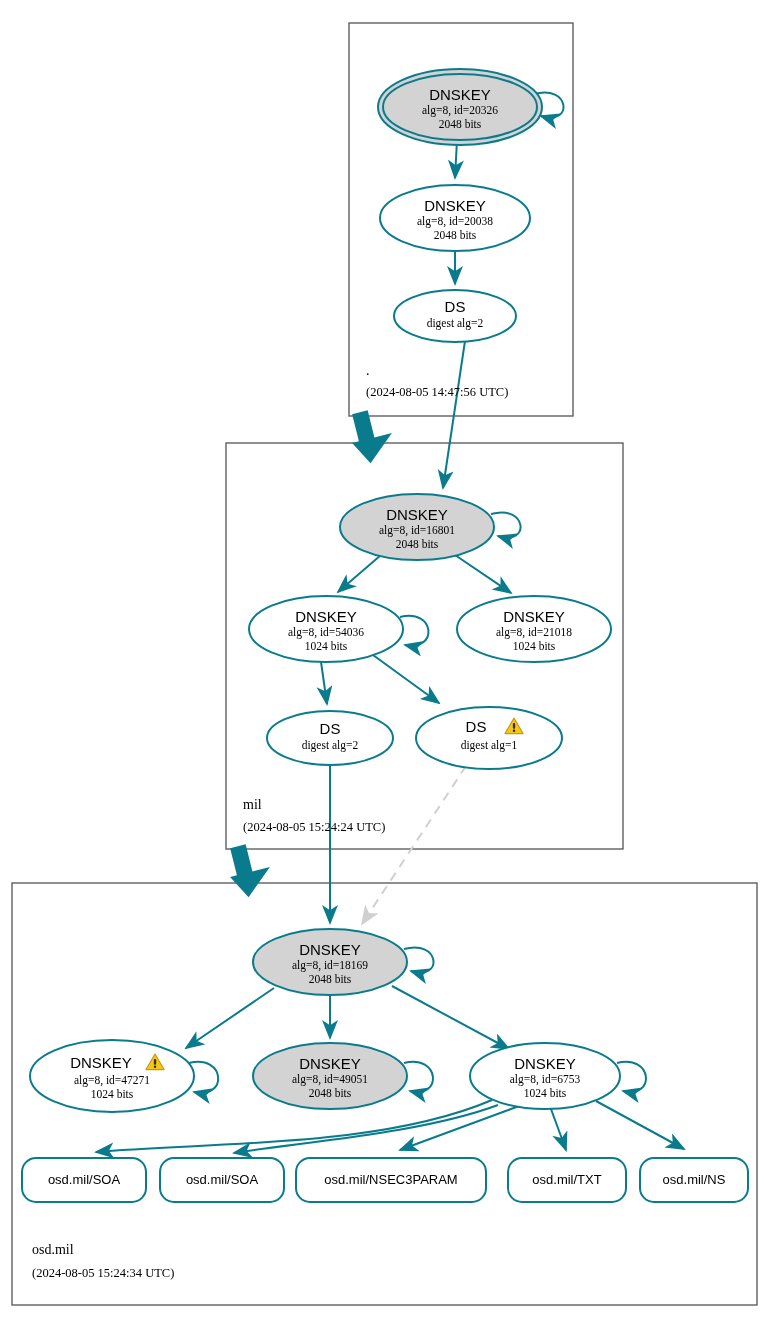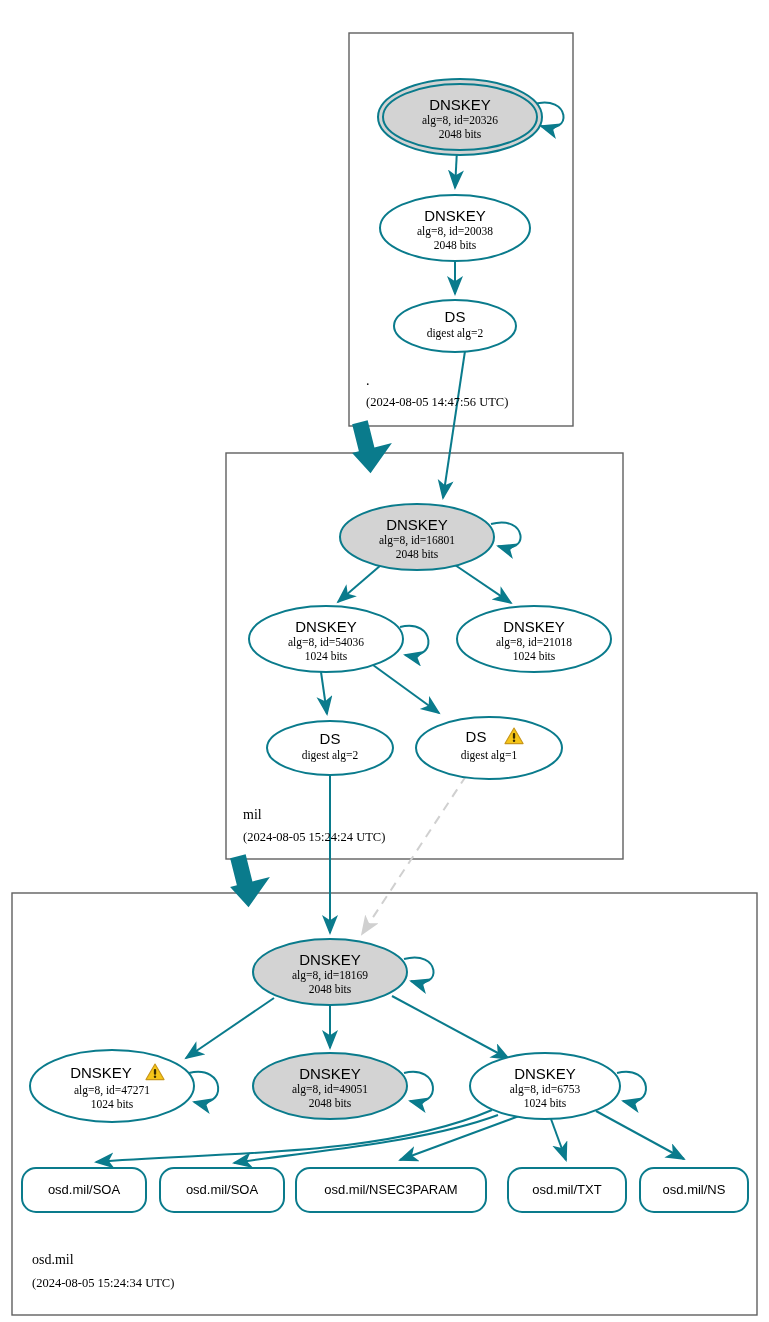--- a/index.html
+++ b/index.html
@@ -1,18 +1,18 @@
 <!DOCTYPE html>
 <html><head>
 <meta charset="utf-8">
 <style>
   html,body{margin:0;padding:0;background:#ffffff;}
   body{width:769px;height:1322px;position:relative;
        font-family:"Liberation Serif",serif;overflow:hidden;}
-  #stage{position:absolute;left:0;top:16px;width:769px;height:975px;}
+  #stage{position:absolute;left:0;top:6px;width:769px;height:975px;}
   svg{position:absolute;left:0;top:0;width:769px;height:1322px;}
   .zone-box{fill:#ffffff;stroke:#606060;stroke-width:1.4;}
   .node-ell{fill:#ffffff;stroke:#0a7b8c;stroke-width:2;}
   .node-ell.secure{fill:#d3d3d3;}
   .node-rr{fill:#ffffff;stroke:#0a7b8c;stroke-width:2;}
   .edge{stroke:#0a7b8c;stroke-width:2;fill:none;}
   .edge-dashed{stroke:#d0d0d0;stroke-width:2;fill:none;stroke-dasharray:9 7;}
   .deleg{fill:#0a7b8c;stroke:none;}
   .t-title{font-family:"Liberation Sans",sans-serif;font-size:15px;fill:#000;}
   .t-sub{font-family:"Liberation Serif",serif;font-size:11.5px;fill:#000;}

